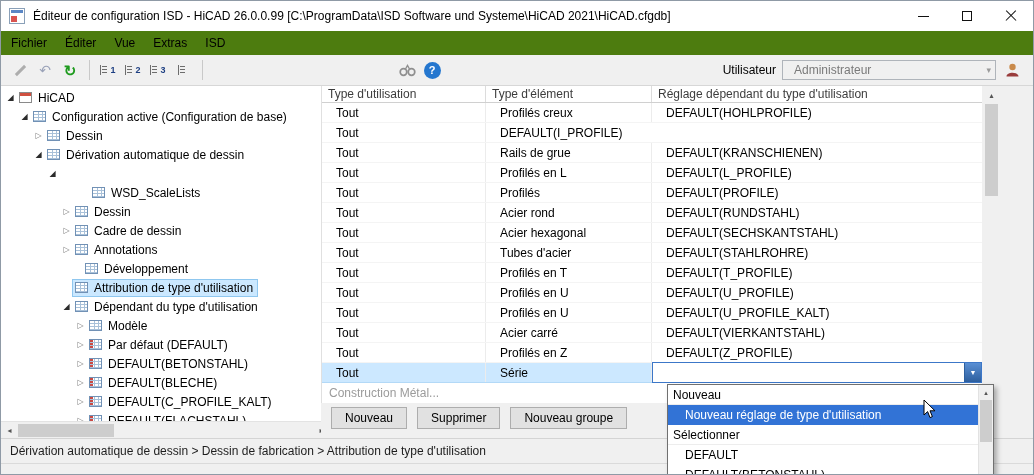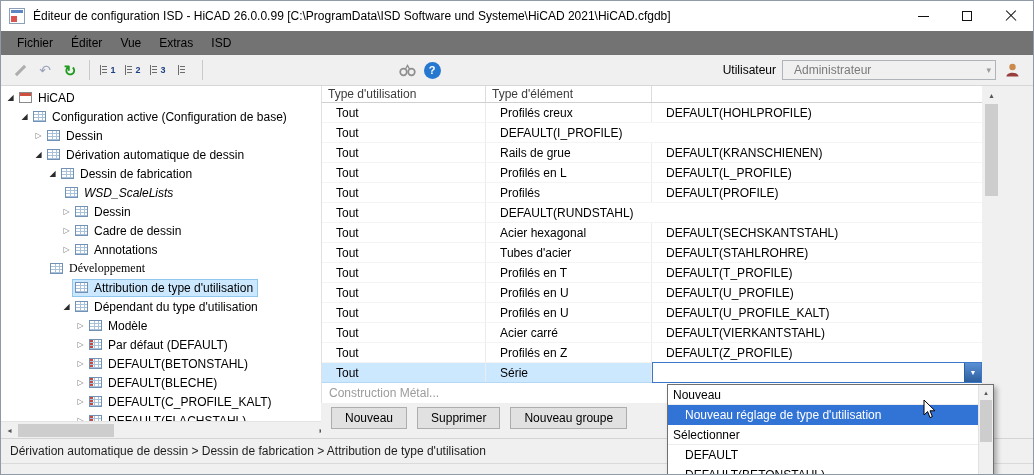--- a/index.html
+++ b/index.html
@@ -16,21 +16,21 @@
   .win-controls{margin-left:auto;display:flex;height:100%}
   .win-btn{width:44px;height:100%;display:flex;align-items:center;justify-content:center;position:relative}
   .min-glyph{width:11px;height:1px;background:#111}
   .max-glyph{width:10px;height:10px;border:1px solid #111}
   .close-glyph{width:12px;height:12px;position:relative}
   .close-glyph::before,.close-glyph::after{content:"";position:absolute;left:-1px;top:5px;width:14px;height:1.4px;background:#111}
   .close-glyph::before{transform:rotate(45deg)}
   .close-glyph::after{transform:rotate(-45deg)}
 
   
-  .menubar{position:absolute;top:30px;left:0;right:0;height:24px;background:#737373;display:flex;align-items:center;padding-left:7px}
+  .menubar{position:absolute;top:30px;left:0;right:0;height:24px;background:#4d7c0f;display:flex;align-items:center;padding-left:1px}
   .menu-item{padding:3px 9px;white-space:nowrap}
 
   
   .toolbar{position:absolute;top:54px;left:0;right:0;height:31px;background:#f0f0f0;border-bottom:1px solid #d7d7d7;display:flex;align-items:center;padding:0 7px}
   .tool-btn{min-width:24px;height:24px;display:flex;align-items:center;justify-content:center;margin-right:1px}
   .tb-sep{width:1px;height:20px;background:#c9c9c9;margin:0 6px}
   .tb-spacer{width:186px}
   .ic-pencil{width:13px;height:13px;position:relative}
   .ic-pencil::before{content:"";position:absolute;left:0;top:5px;width:13px;height:3px;background:#adadad;transform:rotate(-45deg)}
   .ic-undo{font-size:14px;color:#9aa2b8;line-height:1}
@@ -217,26 +217,22 @@
           </div>
           <div class="tree-item" style="padding-left: 31px;">
             <span class="expander">◢</span>
             <span class="node-wrap">
               <span class="node-icon"></span>
               <span class="tree-label">Dérivation automatique de dessin</span>
             </span>
           </div>
           <div class="tree-item" style="padding-left: 45px;">
             <span class="expander">◢</span>
-            <span class="node-wrap">
-              <span class="node-icon"></span>
-              <span class="tree-label">Dessin de fabrication</span>
-            </span>
-          </div>
-          <div class="tree-item" style="padding-left: 49px; font-style: italic;">
+          </div>
+          <div class="tree-item" style="padding-left: 76px;">
             <span class="expander"></span>
             <span class="node-wrap">
               <span class="node-icon"></span>
               <span class="tree-label">WSD_ScaleLists</span>
             </span>
           </div>
           <div class="tree-item" style="padding-left: 59px;">
             <span class="expander collapsed">▷</span>
             <span class="node-wrap">
               <span class="node-icon"></span>
@@ -250,21 +246,21 @@
               <span class="tree-label">Cadre de dessin</span>
             </span>
           </div>
           <div class="tree-item" style="padding-left: 59px;">
             <span class="expander collapsed">▷</span>
             <span class="node-wrap">
               <span class="node-icon"></span>
               <span class="tree-label">Annotations</span>
             </span>
           </div>
-          <div class="tree-item" style="padding-left: 34px; font-family: Liberation Serif, serif;">
+          <div class="tree-item" style="padding-left: 69px;">
             <span class="expander"></span>
             <span class="node-wrap">
               <span class="node-icon"></span>
               <span class="tree-label">Développement</span>
             </span>
           </div>
           <div class="tree-item selected" style="padding-left: 59px;">
             <span class="expander"></span>
             <span class="node-wrap">
               <span class="node-icon"></span>
@@ -326,20 +322,21 @@
         <span class="hthumb"></span>
         <span class="scroll-arrow right">▸</span>
       </div>
     </div>
 
     <div class="table-panel">
       <div class="grid">
         <div class="grid-header">
             <div class="hc hc1">Type d'utilisation</div>
             <div class="hc hc2">Type d'élément</div>
+            <div class="hc hc3">Réglage dépendant du type d'utilisation</div>
           </div>
         <div>
             <div class="grid-row">
               <div class="cell c1">Tout</div>
               <div class="cell c2">Profilés creux</div>
               <div class="cell c3">DEFAULT(HOHLPROFILE)</div>
             </div>
             <div class="grid-row">
               <div class="cell c1">Tout</div>
               <div class="cell c3">DEFAULT(I_PROFILE)</div>
@@ -354,20 +351,21 @@
               <div class="cell c2">Profilés en L</div>
               <div class="cell c3">DEFAULT(L_PROFILE)</div>
             </div>
             <div class="grid-row">
               <div class="cell c1">Tout</div>
               <div class="cell c2">Profilés</div>
               <div class="cell c3">DEFAULT(PROFILE)</div>
             </div>
             <div class="grid-row">
               <div class="cell c1">Tout</div>
+              <div class="cell c2">Acier rond</div>
               <div class="cell c3">DEFAULT(RUNDSTAHL)</div>
             </div>
             <div class="grid-row">
               <div class="cell c1">Tout</div>
               <div class="cell c2">Acier hexagonal</div>
               <div class="cell c3">DEFAULT(SECHSKANTSTAHL)</div>
             </div>
             <div class="grid-row">
               <div class="cell c1">Tout</div>
               <div class="cell c2">Tubes d'acier</div>

